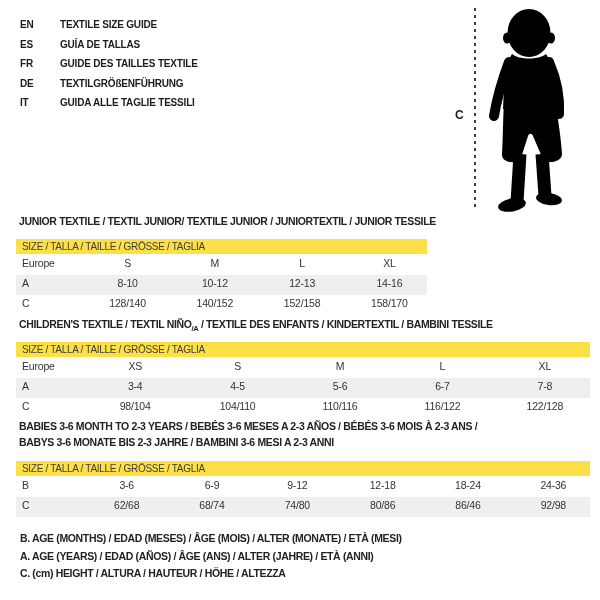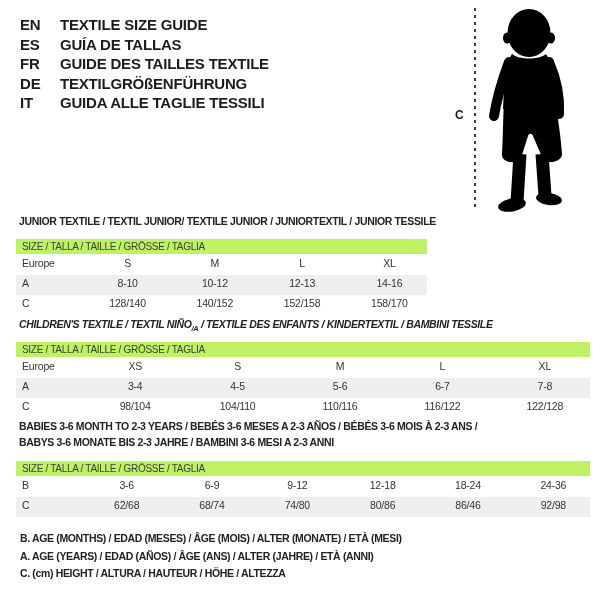--- a/index.html
+++ b/index.html
@@ -6,45 +6,45 @@
   body {
     width:600px; height:600px; position:relative; overflow:hidden;
     background:#ffffff; color:#1c1c1c;
     font-family:"Liberation Sans", sans-serif;
   }
   .abs { position:absolute; }
 
   
   .lang-block { left:20px; top:15px; }
   .lang-row { display:flex; height:19.5px; align-items:center;
-              font-size:15px; font-weight:bold; letter-spacing:-0.2px; }
+              font-size:10px; font-weight:bold; letter-spacing:-0.2px; }
   .lang-code { width:40px; }
 
   
   .figure-line { left:474px; top:8px; width:2px; height:202px;
     background:repeating-linear-gradient(to bottom,#3c3c3c 0 3px, transparent 3px 7px); }
   .figure-label { left:455px; top:108px; font-size:12px; font-weight:bold; }
   .baby { left:487px; top:6px; }
 
   
   .tbl-title, .note-line {
     font-size:10.5px; font-weight:bold; letter-spacing:-0.35px;
     white-space:nowrap; color:#222;
   }
   #t1-title { left:19px; top:215px; }
-  #t2-title { left:19px; top:318px;font-style:italic; }
+  #t2-title { left:19px; top:318px; }
   #t3-title { left:19px; top:419px; line-height:15.5px; }
   .title-sub { font-size:7.5px; vertical-align:sub; }
 
   
   .size-table { left:16px; }
   #t1 { top:239px; width:411px; }
   #t2 { top:342px; width:574px; }
   #t3 { top:461px; width:574px; }
-  .size-header { height:15px; line-height:15px; background:#bef264; color:#3d3d3d;
+  .size-header { height:15px; line-height:15px; background:#fde047; color:#3d3d3d;
     font-size:10px; letter-spacing:-0.3px; padding-left:6px; margin-bottom:1px; }
   .trow { display:flex; height:20px; line-height:16px;
     font-size:10.5px; color:#333; letter-spacing:-0.2px;gap:12px; }
   .trow.alt { background:#efefef; }
   .tlabel { width:56px; padding-left:6px; text-align:left; }
   .tcell { flex:1 1 0; text-align:center; }
 
   
   .notes { left:20px; top:530px; line-height:17.6px; }
 </style>

